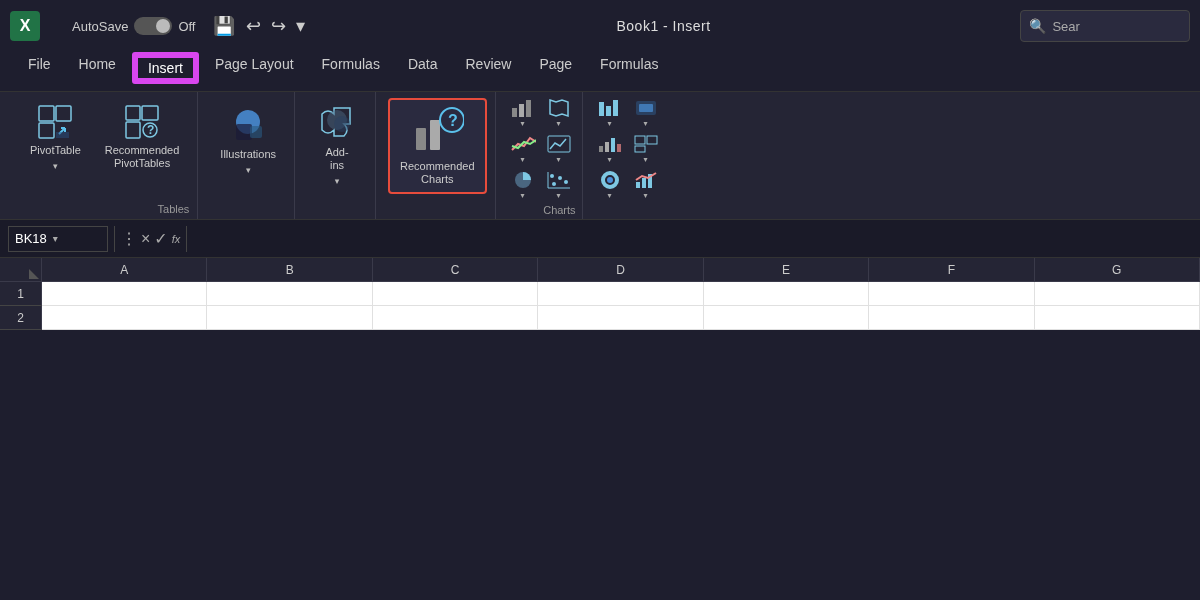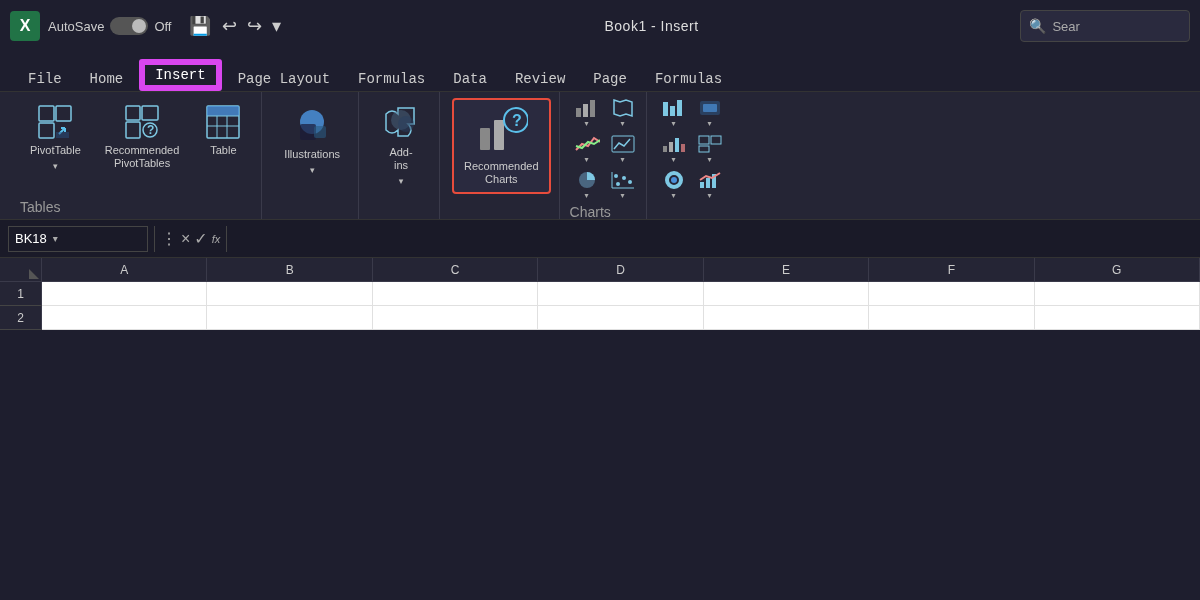--- a/index.html
+++ b/index.html
@@ -33,20 +33,21 @@
       font-size: 16px;
       color: white;
       flex-shrink: 0;
     }
     .autosave-area {
       display: flex;
       align-items: center;
       gap: 6px;
       font-size: 13px;
       color: #ccc;
+      margin-left: 24px;
     }
     .toggle-switch {
       width: 38px;
       height: 18px;
       background: #555;
       border-radius: 9px;
       position: relative;
       display: flex;
       align-items: center;
     }
@@ -92,25 +93,24 @@
     }
     .search-icon-svg {
       font-size: 14px;
     }
 
     
     .menu-bar {
       height: 40px;
       background: #1e1e2e;
       display: flex;
-      align-items: flex-end;
+      align-items: flex-start;
       padding: 0 16px;
       gap: 4px;
       border-bottom: 1px solid #333;
-      font-family: Liberation Mono, monospace;
     }
     .menu-item {
       padding: 4px 12px;
       font-size: 14px;
       color: #ccc;
       cursor: pointer;
       border-radius: 3px;
     }
     .menu-item.active {
       color: white;
@@ -160,23 +160,23 @@
       border: 2px solid #e74c3c;
       background: #2a2a3f;
     }
     .ribbon-btn-label {
       font-size: 11px;
       color: #ccc;
       text-align: center;
       line-height: 1.2;
     }
     .ribbon-group-label {
-      font-size: 14px;
+      font-size: 11px;
       color: #999;
-      text-align: left;
+      text-align: right;
       padding-bottom: 4px;
       margin-top: auto;
     }
     .ribbon-btn-small {
       display: flex;
       flex-direction: column;
       align-items: center;
       justify-content: center;
       padding: 2px 4px;
       cursor: pointer;
@@ -213,21 +213,21 @@
     .formula-bar {
       height: 38px;
       background: #1a1a28;
       display: flex;
       align-items: center;
       padding: 0 8px;
       gap: 4px;
       border-bottom: 1px solid #333;
     }
     .name-box {
-      width: 140px;
+      width: 100px;
       height: 26px;
       background: #1a1a28;
       border: 1px solid #444;
       color: #fff;
       font-size: 13px;
       padding: 0 6px;
       display: flex;
       align-items: center;
       gap: 6px;
     }
@@ -394,31 +394,20 @@
         <svg width="36" height="36" viewBox="0 0 36 36" xmlns="http://www.w3.org/2000/svg">
           <rect x="2" y="2" width="14" height="14" rx="1" fill="none" stroke="#7ec8e3" stroke-width="1.5"></rect>
           <rect x="18" y="2" width="16" height="14" rx="1" fill="none" stroke="#7ec8e3" stroke-width="1.5"></rect>
           <rect x="2" y="18" width="14" height="16" rx="1" fill="none" stroke="#7ec8e3" stroke-width="1.5"></rect>
           <circle cx="26" cy="26" r="7" fill="none" stroke="#7ec8e3" stroke-width="1.5"></circle>
           <text x="23" y="30" font-size="12" fill="#7ec8e3" font-weight="bold">?</text>
         </svg>
         <div class="ribbon-btn-label">Recommended<br>PivotTables</div>
       </div>
 
-      <div class="ribbon-btn">
-        <svg width="36" height="36" viewBox="0 0 36 36" xmlns="http://www.w3.org/2000/svg">
-          <rect x="2" y="2" width="32" height="32" rx="1" fill="none" stroke="#7ec8e3" stroke-width="1.5"></rect>
-          <rect x="2" y="2" width="32" height="10" rx="1" fill="#4a90d9" opacity="0.8"></rect>
-          <line x1="2" y1="12" x2="34" y2="12" stroke="#7ec8e3" stroke-width="1"></line>
-          <line x1="2" y1="22" x2="34" y2="22" stroke="#7ec8e3" stroke-width="1"></line>
-          <line x1="12" y1="12" x2="12" y2="34" stroke="#7ec8e3" stroke-width="1"></line>
-          <line x1="22" y1="12" x2="22" y2="34" stroke="#7ec8e3" stroke-width="1"></line>
-        </svg>
-        <div class="ribbon-btn-label">Table</div>
-      </div>
 
     </div>
     <div class="ribbon-group-label">Tables</div>
   </div>
 
   <div class="ribbon-group">
     <div class="ribbon-items">
       <div class="ribbon-btn">
         <svg width="40" height="40" viewBox="0 0 40 40" xmlns="http://www.w3.org/2000/svg">
 

